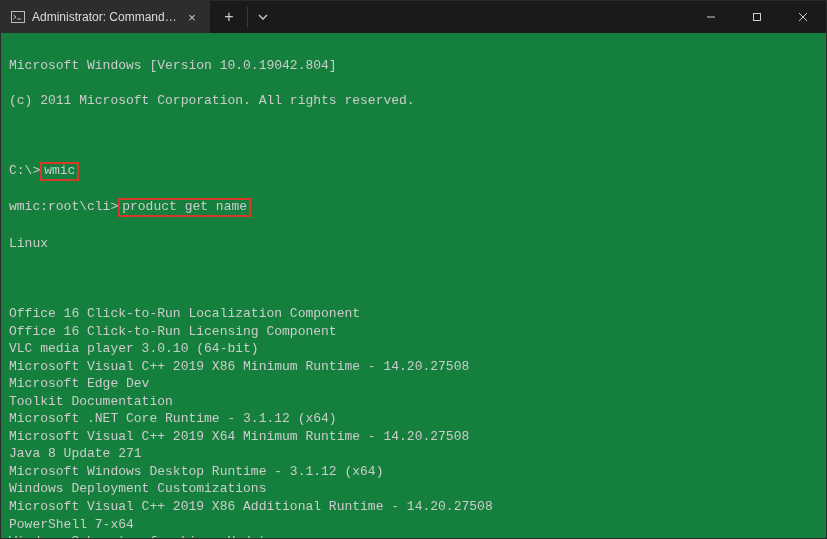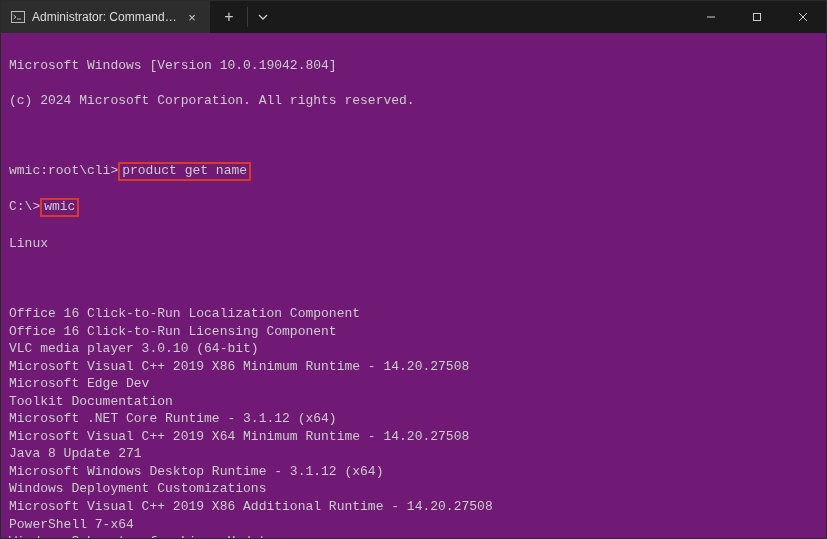--- a/index.html
+++ b/index.html
@@ -93,21 +93,21 @@
   .win-btn {
     width: 46px;
     display: flex;
     align-items: center;
     justify-content: center;
     color: #ccc;
     cursor: pointer;
   }
   .terminal {
     flex: 1;
-    background: #701a75;
+    background: #15803d;
     color: #cccccc;
     padding: 6px 8px;
     white-space: pre;
     line-height: 1.35;
     overflow: hidden;
   }
   .line { display: block; }
   .hl-red {
     border: 2px solid #d73a2a;
     padding: 0 2px;
@@ -156,24 +156,24 @@
         <svg width="10" height="10" viewBox="0 0 10 10">
             <line x1="1" y1="1" x2="9" y2="9" stroke="#ccc" stroke-width="1"></line>
             <line x1="9" y1="1" x2="1" y2="9" stroke="#ccc" stroke-width="1"></line>
           </svg>
       </div>
     </div>
   </div>
 
   <div class="terminal">
 <span class="line">Microsoft Windows [Version 10.0.19042.804]</span>
-<span class="line">(c) 2024 Microsoft Corporation. All rights reserved.</span>
+<span class="line">(c) 2011 Microsoft Corporation. All rights reserved.</span>
 <span class="line"> </span>
+<span class="prompt-row"><span>C:\&gt;</span><span class="hl-red">wmic</span></span>
 <span class="prompt-row"><span>wmic:root\cli&gt;</span><span class="hl-red">product get name</span></span>
-<span class="prompt-row"><span>C:\&gt;</span><span class="hl-red">wmic</span></span>
 <span class="line">Linux</span>
 <span class="line"> </span>
 <span id="products-block-1"><span class="line">Office 16 Click-to-Run Localization Component</span><span class="line">Office 16 Click-to-Run Licensing Component</span><span class="line">VLC media player 3.0.10 (64-bit)</span><span class="line">Microsoft Visual C++ 2019 X86 Minimum Runtime - 14.20.27508</span><span class="line">Microsoft Edge Dev</span><span class="line">Toolkit Documentation</span><span class="line">Microsoft .NET Core Runtime - 3.1.12 (x64)</span><span class="line">Microsoft Visual C++ 2019 X64 Minimum Runtime - 14.20.27508</span><span class="line">Java 8 Update 271</span><span class="line">Microsoft Windows Desktop Runtime - 3.1.12 (x64)</span><span class="line">Windows Deployment Customizations</span><span class="line">Microsoft Visual C++ 2019 X86 Additional Runtime - 14.20.27508</span><span class="line">PowerShell 7-x64</span><span class="line">Windows Subsystem for Linux Update</span></span>
 
 
 
 
   </div>
 
 </div>

